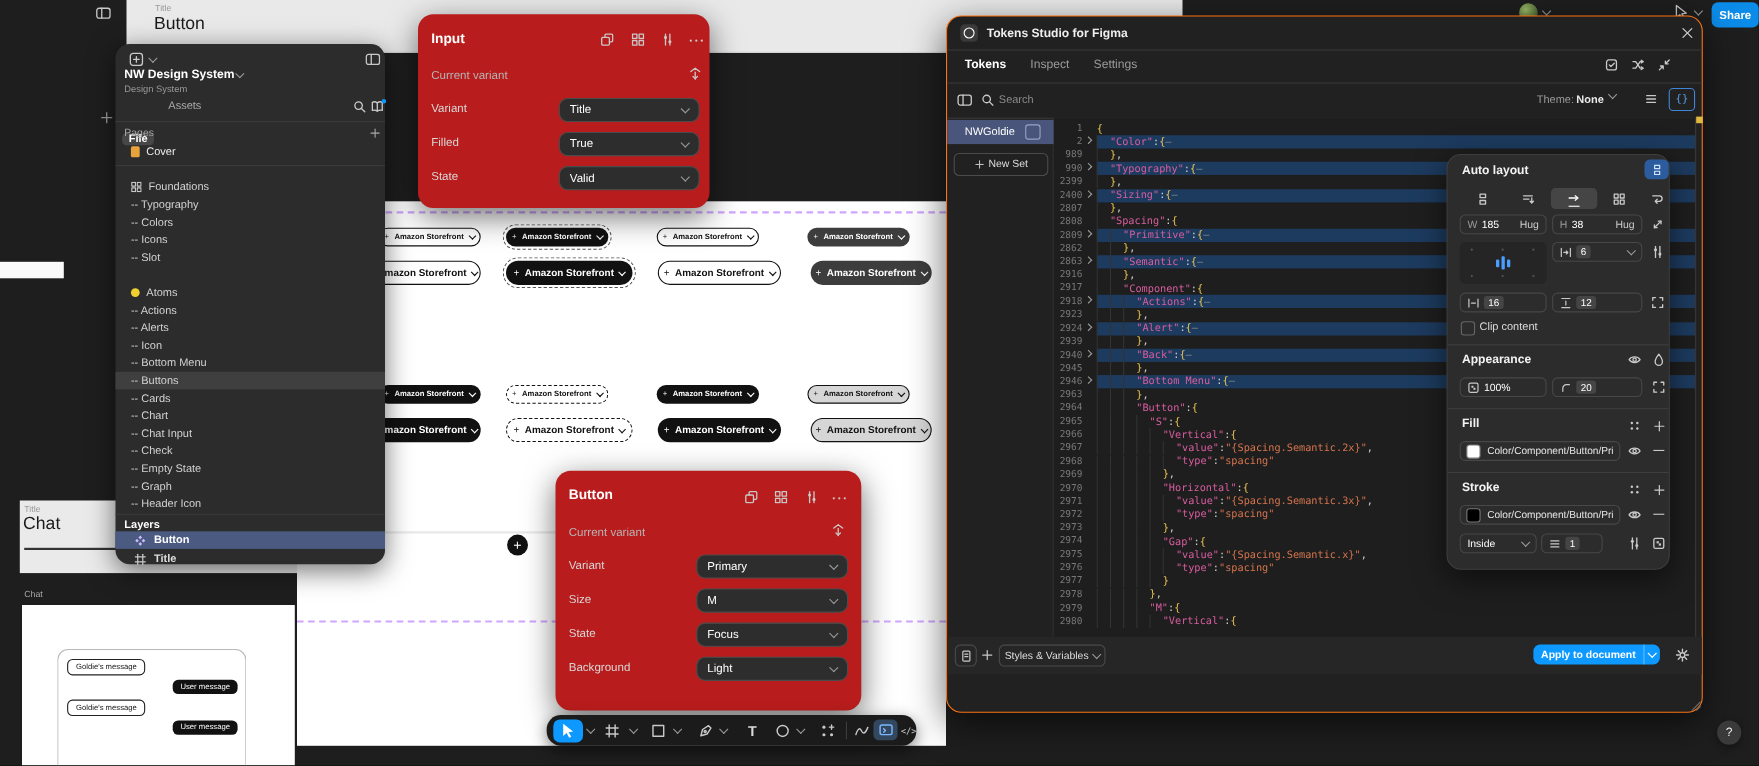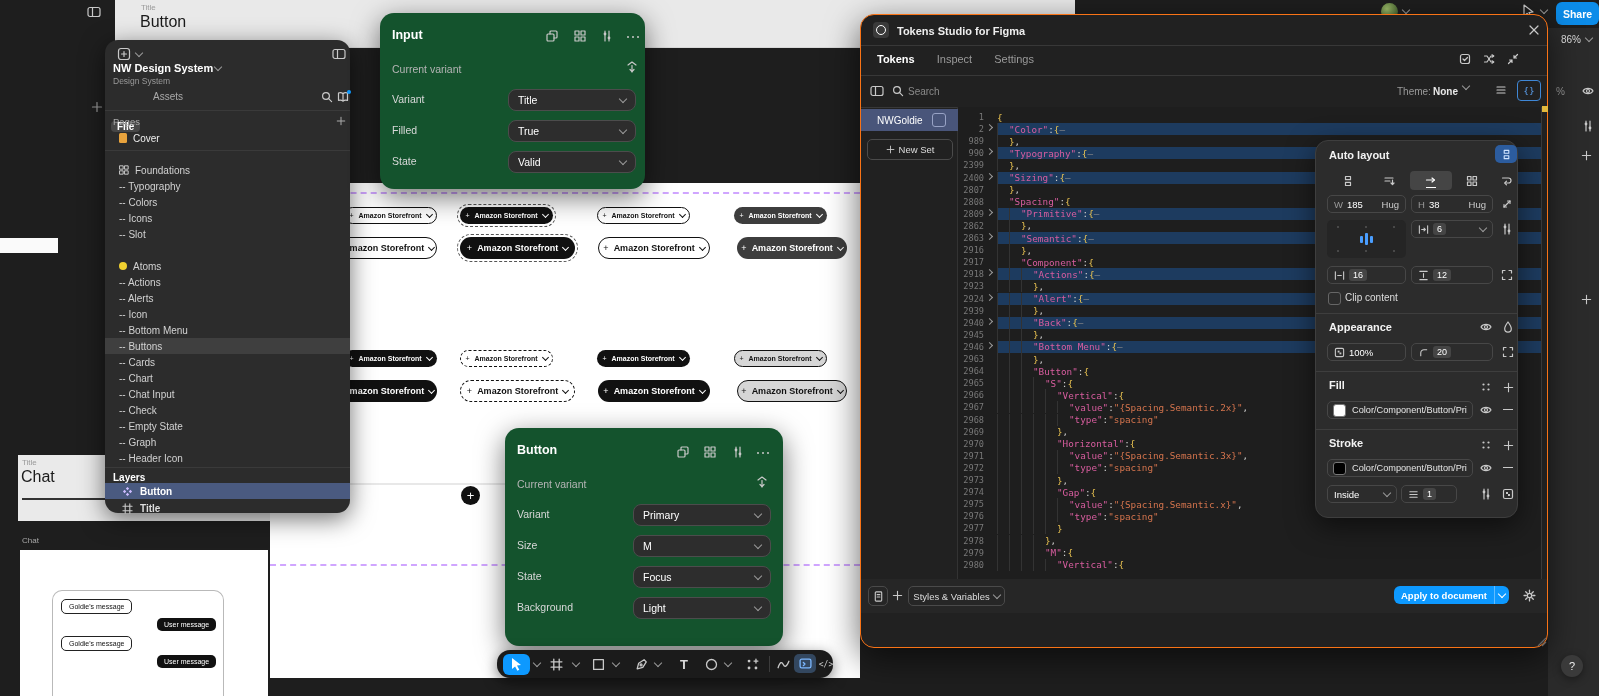--- a/index.html
+++ b/index.html
@@ -36,21 +36,21 @@
   .card-title{font-size:16px;color:#1a1a1a;font-weight:500;}
   
   #sidebar{left:105px;top:40px;width:245px;height:473px;background:#2c2c2c;border-radius:13px;
     box-shadow:0 6px 24px rgba(0,0,0,.55);z-index:10;color:#d6d6d6;}
   .tree-item{position:absolute;left:0;width:245px;height:16px;display:flex;align-items:center;font-size:10px;color:#d2d2d2;padding-left:14px;box-sizing:border-box;gap:6px;}
   .tree-item.hl{background:#3f3f3f;}
   .layer-row{position:absolute;left:0;width:245px;height:16px;display:flex;align-items:center;font-size:10px;font-weight:600;gap:7px;padding-left:17px;box-sizing:border-box;color:#ddd;}
   .layer-row.sel{background:#4a5a80;color:#fff;}
   .divider{position:absolute;left:0;width:245px;height:1px;background:#3a3a3a;}
   
-  .vpanel{background:#14532d;border-radius:14px;box-shadow:0 8px 28px rgba(0,0,0,.55);z-index:11;color:#fff;}
+  .vpanel{background:#b91c1c;border-radius:14px;box-shadow:0 8px 28px rgba(0,0,0,.55);z-index:11;color:#fff;}
   .vpanel .ptitle{position:absolute;left:12px;font-size:12.5px;font-weight:600;color:#fff;}
   .vpanel .cv-label{position:absolute;left:12px;font-size:10.5px;color:#b5b5b5;}
   .vrow-label{position:absolute;font-size:10.5px;color:#d8d8d8;}
   .dd{position:absolute;height:22px;border:1px solid #4c4c4c;background:#2d2d2d;border-radius:8px;
     display:flex;align-items:center;justify-content:space-between;padding:0 9px;box-sizing:border-box;font-size:10.5px;color:#fff;}
   
   #toolbar{left:497px;top:650px;width:336px;height:28px;background:#1b1b1b;border-radius:13px;
     box-shadow:0 4px 14px rgba(0,0,0,.5);z-index:12;display:flex;align-items:center;}
   .tool{position:absolute;top:0;height:28px;display:flex;align-items:center;justify-content:center;}
   #tool-select{background:#0d99ff;border-radius:6px;width:27px;height:21px;top:3.5px;}
@@ -685,39 +685,20 @@
         </svg>
       </div>
     <div class="tool" style="left:297px;width:22px;top:4px;height:19px;background:#33475f;border-radius:5px">
         <svg class="ic" style="stroke:#7cb8ff" width="13" height="13">
           <use href="#i-devpanel"></use>
         </svg>
       </div>
     <div class="tool" style="left:322px;width:14px;color:#c9c9c9;font-size:8px;font-family:'DejaVu Sans Mono',monospace">&lt;/&gt;</div>
   </div>
 
-  <div id="rstrip" class="abs">
-    <div class="abs" style="left:13px;top:6px;font-size:10px;color:#ddd;display:flex;align-items:center;gap:5px">
-      <span>86%</span>
-        <span class="chev"></span>
-    </div>
-    <div class="abs" style="left:8px;top:58px;font-size:10px;color:#999">%</div>
-    <svg class="abs ic" style="left:34px;top:57px" width="12" height="12">
-        <use href="#i-eye"></use>
-      </svg>
-    <svg class="abs ic" style="left:34px;top:92px" width="12" height="12">
-        <use href="#i-sliders"></use>
-      </svg>
-    <svg class="abs ic" style="left:33px;top:122px" width="11" height="11">
-        <use href="#i-plus"></use>
-      </svg>
-    <svg class="abs ic" style="left:33px;top:266px" width="11" height="11">
-        <use href="#i-plus"></use>
-      </svg>
-  </div>
 
   <div class="abs" style="left:1381px;top:3px;width:17px;height:17px;border-radius:50%;background:radial-gradient(circle at 35% 35%,#9fbf6a,#4e6b35 70%,#2e4420);z-index:5"></div>
   <span class="chev abs" style="left:1403px;top:10px;z-index:5"></span>
   <svg class="abs ic" style="left:1522px;top:4px;z-index:5" width="14" height="14">
       <use href="#i-cursor-o"></use>
     </svg>
   <span class="chev abs" style="left:1541px;top:10px;z-index:5"></span>
   <div class="abs" style="left:1556px;top:2px;width:43px;height:23px;background:#0c8ce9;border-radius:6px;display:flex;align-items:center;justify-content:center;font-size:10.5px;font-weight:600;color:#fff;z-index:5">Share</div>
 
   <div id="plugin" class="abs">

